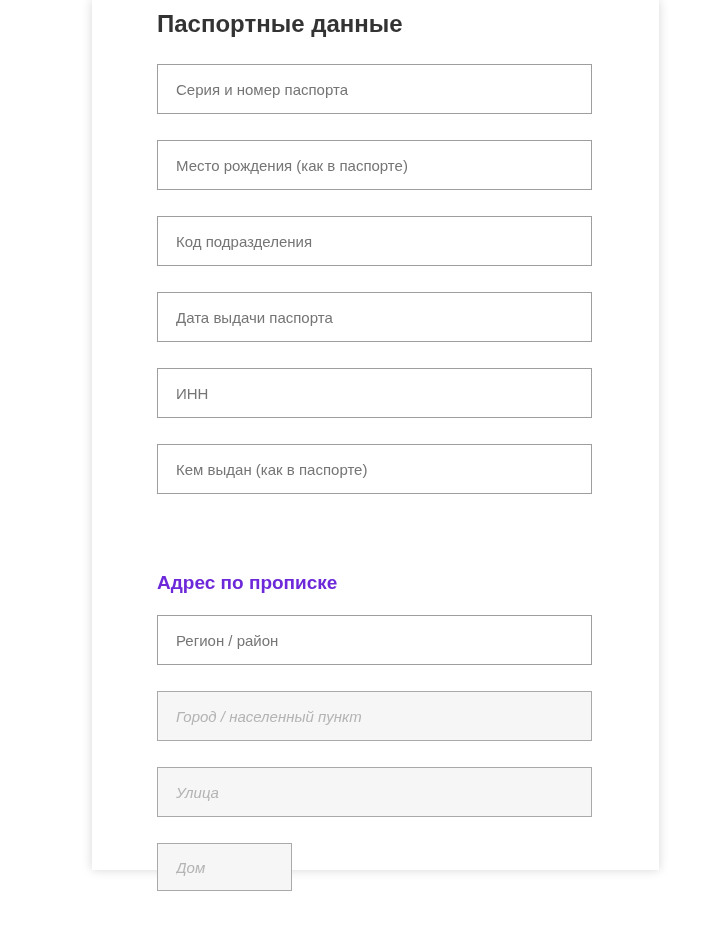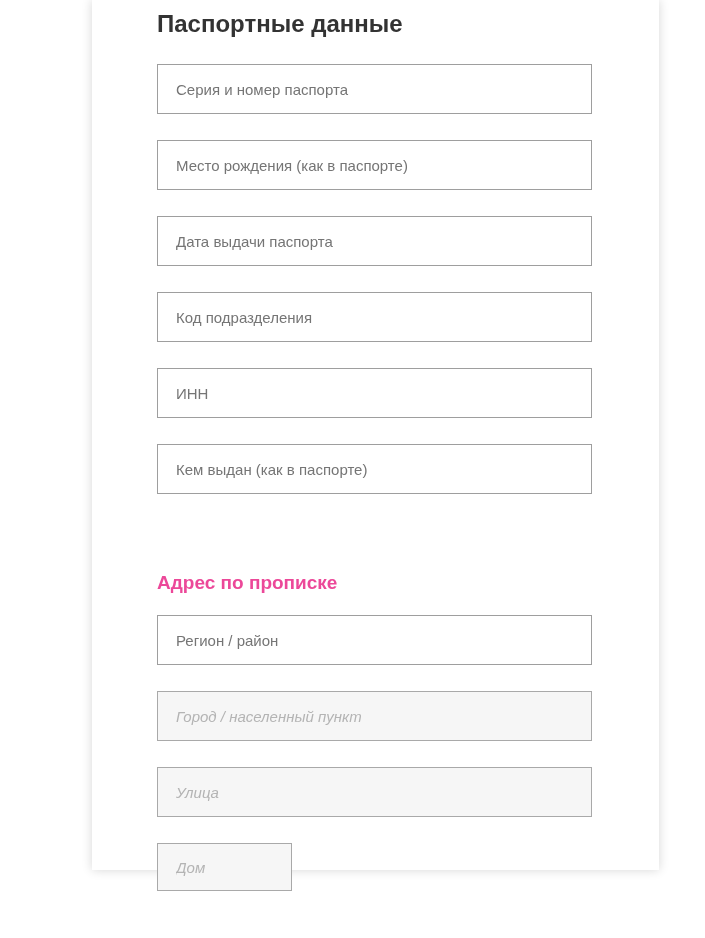--- a/index.html
+++ b/index.html
@@ -27,21 +27,21 @@
     font-size: 24px;
     line-height: 32px;
     font-weight: 700;
     color: #333333;
   }
   .section-title-sm {
     margin: 76px 0 19px 0;
     font-size: 19px;
     line-height: 26px;
     font-weight: 700;
-    color: #ec4899;
+    color: #6d28d9;
   }
   .form-input {
     display: block;
     width: 435px;
     height: 50px;
     margin: 0 0 26px 0;
     padding: 8px 18px;
     border: 1px solid #9e9e9e;
     border-radius: 0;
     background: #ffffff;
@@ -76,23 +76,23 @@
 <body>
 
 <div class="card">
 
   <h1 class="section-title-lg">Паспортные данные</h1>
 
   <input type="text" class="form-input" placeholder="Серия и номер паспорта" style="">
 
   <input type="text" class="form-input" placeholder="Место рождения (как в паспорте)" style="">
 
+  <input type="text" class="form-input" placeholder="Код подразделения" style="">
+
   <input type="text" class="form-input" placeholder="Дата выдачи паспорта" style="">
-
-  <input type="text" class="form-input" placeholder="Код подразделения" style="">
 
   <input type="text" class="form-input" placeholder="ИНН" style="">
 
   <input type="text" class="form-input" placeholder="Кем выдан (как в паспорте)" style="">
 
   <h2 class="section-title-sm">Адрес по прописке</h2>
 
   <input type="text" class="form-input" placeholder="Регион / район" style="">
 
   <input type="text" class="form-input" disabled="" placeholder="Город / населенный пункт" style="">

